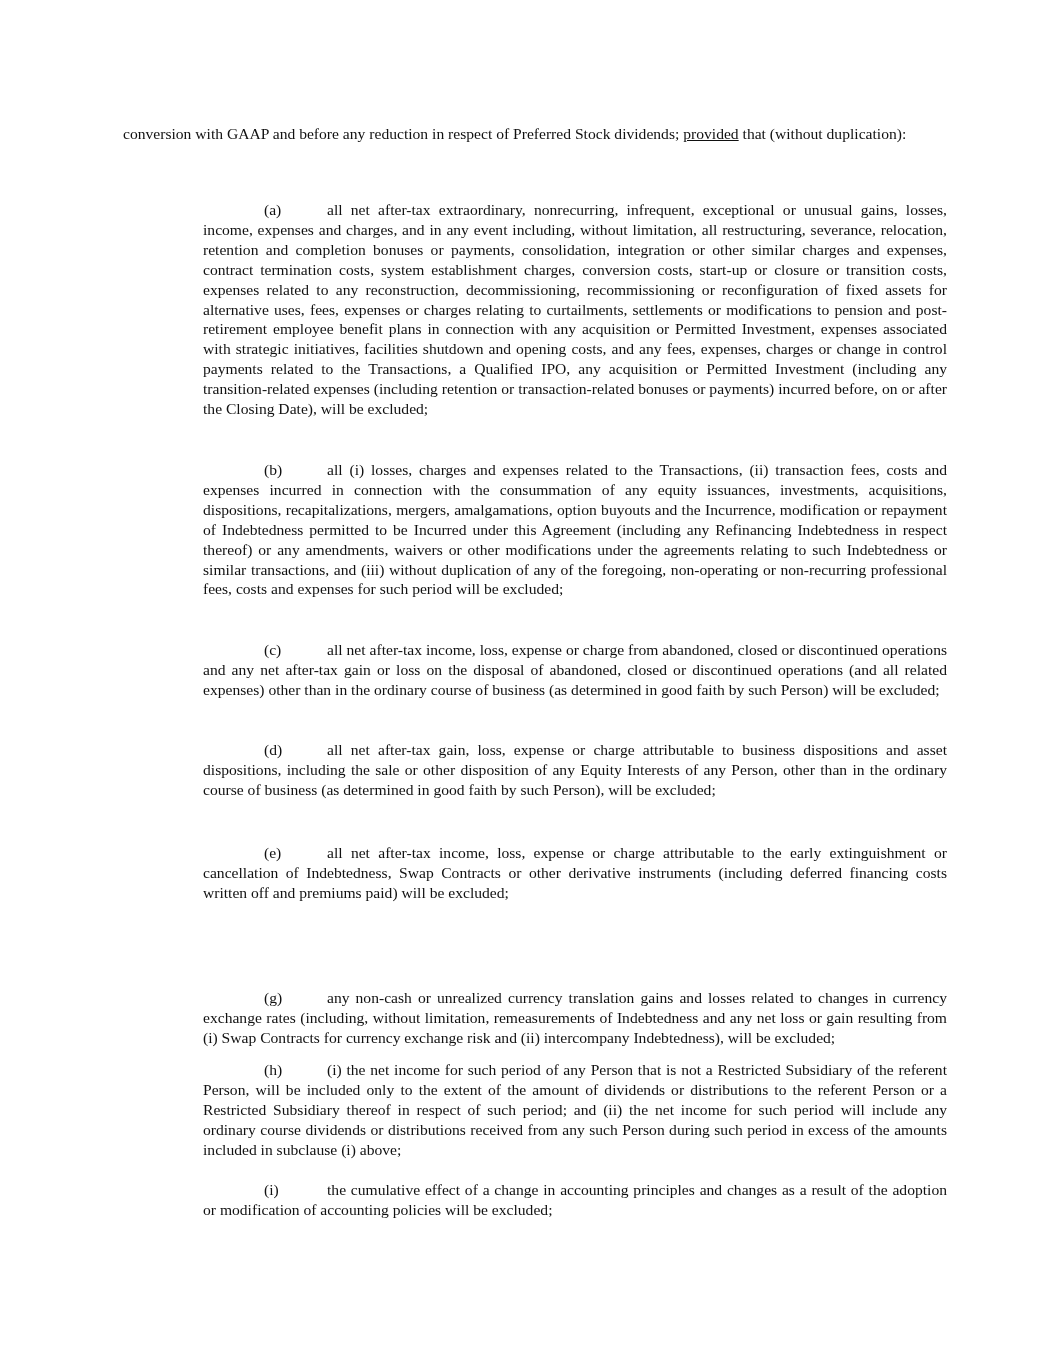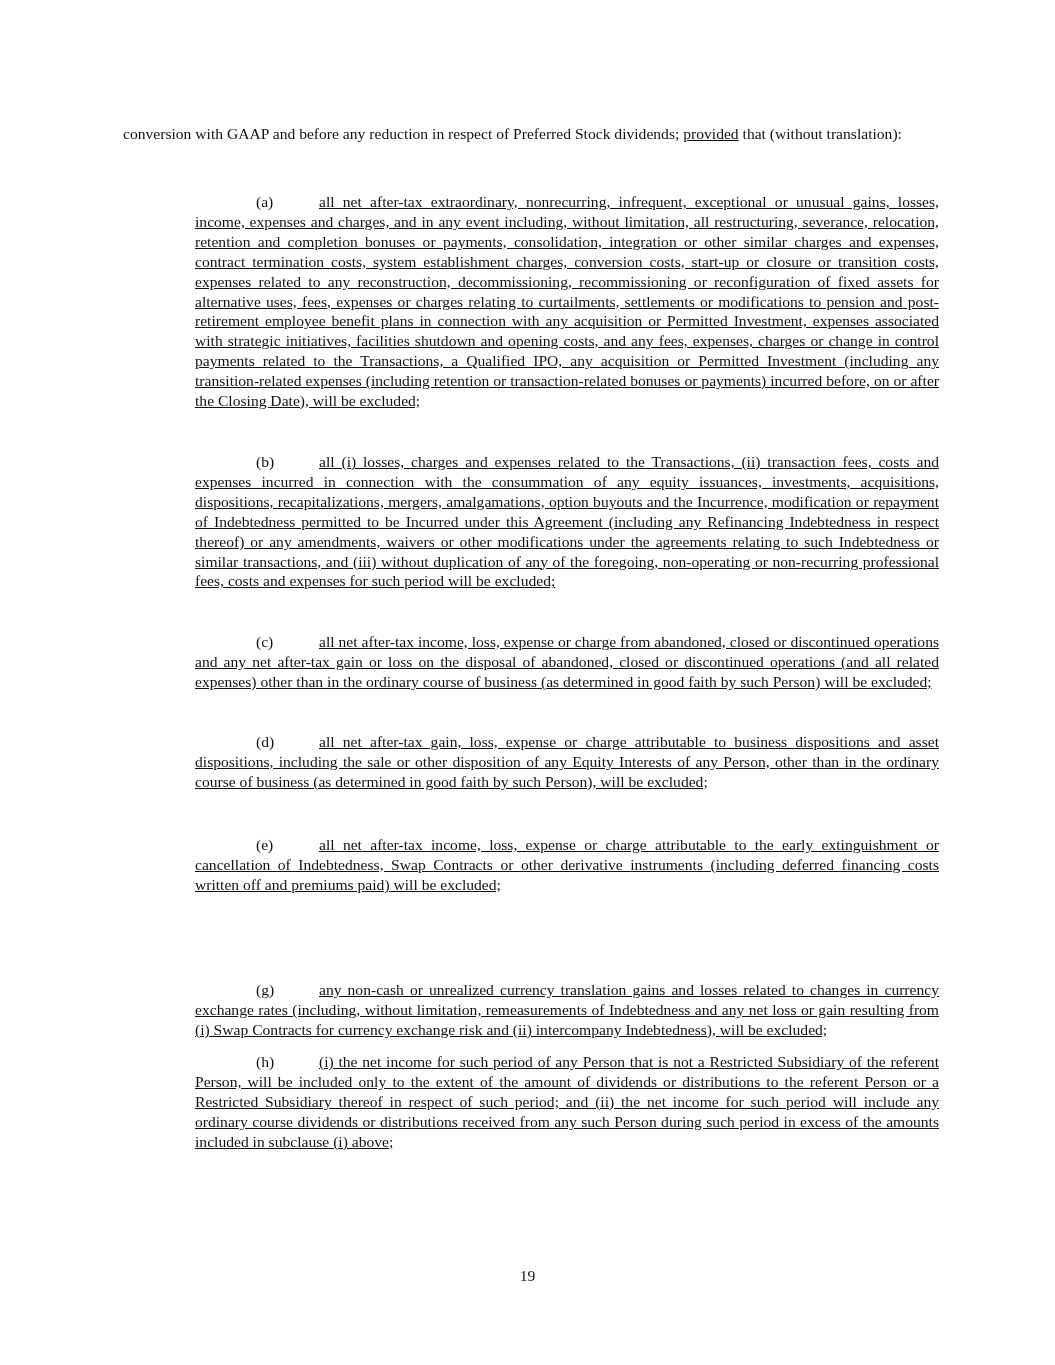--- a/index.html
+++ b/index.html
@@ -7,47 +7,47 @@
   .page {
     position: absolute; left: 0; top: 0; width: 1055px; height: 1365px;
     font-family: "Liberation Serif", serif; font-size: 15.6px; line-height: 19.9px; color: #111111;
   }
   .intro {
     position: absolute; left: 123px; top: 124px; width: 800px;
     text-align: justify; margin: 0;
   }
   .clause {
     position: absolute; left: 187px; width: 744px;
-    text-align: justify; margin: 8px; text-decoration: underline;
+    text-align: justify; margin: 16px;
   }
   .clause .label {
     display: inline-block; width: 63px; margin-left: 61px;
   }
   u { }
   .page-number {
     position: absolute; left: 0; width: 1055px; top: 1266px; text-align: center;
   }
 </style>
 </head>
 <body>
 
 <div class="page">
 
-  <p class="intro"><span>conversion with GAAP and before any reduction in respect of Preferred Stock dividends; </span><u>provided</u><span> that (without translation):</span></p>
+  <p class="intro"><span>conversion with GAAP and before any reduction in respect of Preferred Stock dividends; </span><u>provided</u><span> that (without duplication):</span></p>
 
   <p class="clause" style="top:184px;"><span class="label">(a)</span><span>all net after-tax extraordinary, nonrecurring, infrequent, exceptional or unusual gains, losses, income, expenses and charges, and in any event including, without limitation, all restructuring, severance, relocation, retention and completion bonuses or payments, consolidation, integration or other similar charges and expenses, contract termination costs, system establishment charges, conversion costs, start-up or closure or transition costs, expenses related to any reconstruction, decommissioning, recommissioning or reconfiguration of fixed assets for alternative uses, fees, expenses or charges relating to curtailments, settlements or modifications to pension and post-retirement employee benefit plans in connection with any acquisition or Permitted Investment, expenses associated with strategic initiatives, facilities shutdown and opening costs, and any fees, expenses, charges or change in control payments related to the Transactions, a Qualified IPO, any acquisition or Permitted Investment (including any transition-related expenses (including retention or transaction-related bonuses or payments) incurred before, on or after the Closing Date), will be excluded;</span></p>
 
   <p class="clause" style="top:444px;"><span class="label">(b)</span><span>all (i) losses, charges and expenses related to the Transactions, (ii) transaction fees, costs and expenses incurred in connection with the consummation of any equity issuances, investments, acquisitions, dispositions, recapitalizations, mergers, amalgamations, option buyouts and the Incurrence, modification or repayment of Indebtedness permitted to be Incurred under this Agreement (including any Refinancing Indebtedness in respect thereof) or any amendments, waivers or other modifications under the agreements relating to such Indebtedness or similar transactions, and (iii) without duplication of any of the foregoing, non-operating or non-recurring professional fees, costs and expenses for such period will be excluded;</span></p>
 
   <p class="clause" style="top:624px;"><span class="label">(c)</span><span>all net after-tax income, loss, expense or charge from abandoned, closed or discontinued operations and any net after-tax gain or loss on the disposal of abandoned, closed or discontinued operations (and all related expenses) other than in the ordinary course of business (as determined in good faith by such Person) will be excluded;</span></p>
 
   <p class="clause" style="top:724px;"><span class="label">(d)</span><span>all net after-tax gain, loss, expense or charge attributable to business dispositions and asset dispositions, including the sale or other disposition of any Equity Interests of any Person, other than in the ordinary course of business (as determined in good faith by such Person), will be excluded;</span></p>
 
   <p class="clause" style="top:827px;"><span class="label">(e)</span><span>all net after-tax income, loss, expense or charge attributable to the early extinguishment or cancellation of Indebtedness, Swap Contracts or other derivative instruments (including deferred financing costs written off and premiums paid) will be excluded;</span></p>
 
 
   <p class="clause" style="top:972px;"><span class="label">(g)</span><span>any non-cash or unrealized currency translation gains and losses related to changes in currency exchange rates (including, without limitation, remeasurements of Indebtedness and any net loss or gain resulting from (i) Swap Contracts for currency exchange risk and (ii) intercompany Indebtedness), will be excluded;</span></p>
 
   <p class="clause" style="top:1044px;"><span class="label">(h)</span><span>(i) the net income for such period of any Person that is not a Restricted Subsidiary of the referent Person, will be included only to the extent of the amount of dividends or distributions to the referent Person or a Restricted Subsidiary thereof in respect of such period; and (ii) the net income for such period will include any ordinary course dividends or distributions received from any such Person during such period in excess of the amounts included in subclause (i) above;</span></p>
 
+  <p class="clause" style="top:1164px;"><span class="label">(i)</span><span>the cumulative effect of a change in accounting principles and changes as a result of the adoption or modification of accounting policies will be excluded;</span></p>
 
-  <div class="page-number">19</div>
 </div>
 
 </body></html>

